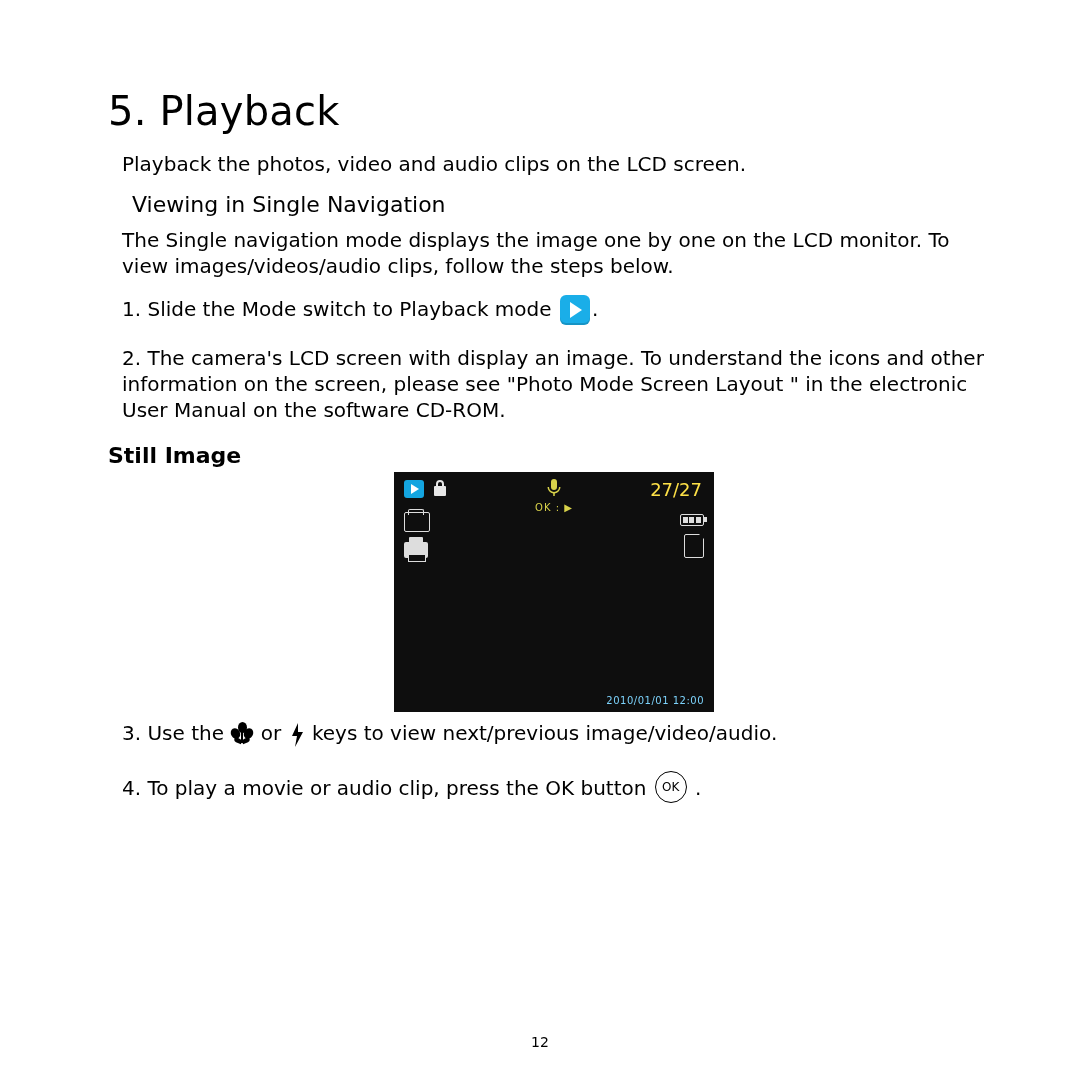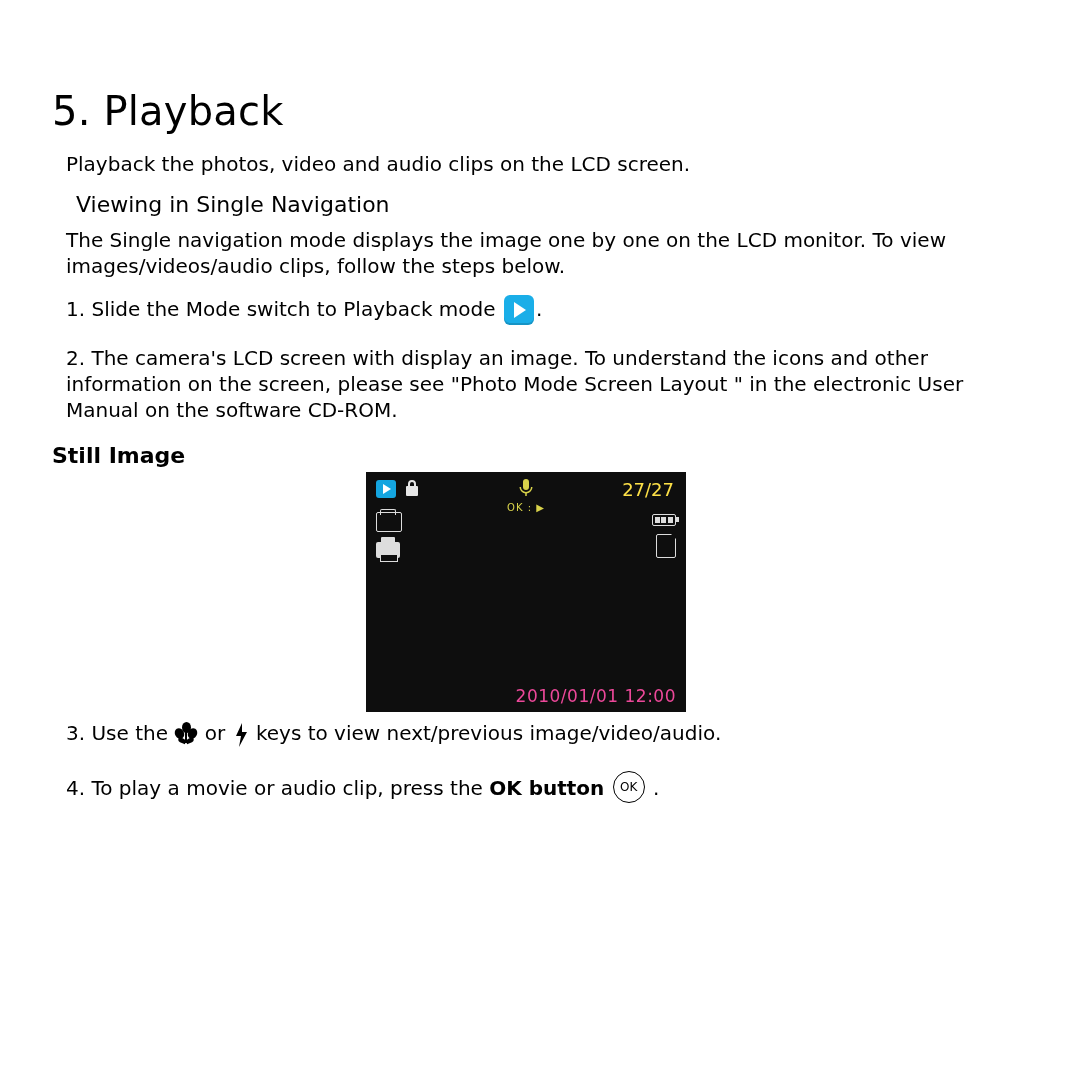--- a/index.html
+++ b/index.html
@@ -6,21 +6,21 @@
     margin: 0;
     padding: 0;
     width: 1080px;
     height: 1080px;
     background: #ffffff;
     font-family: "Trebuchet MS", "DejaVu Sans", Verdana, sans-serif;
     color: #000;
   }
   .page {
     box-sizing: border-box;
-    padding: 88px 80px 40px 52px;
+    padding: 88px 80px 40px 108px;
     height: 100%;
     position: relative;
   }
   h1.chapter {
     font-size: 40px;
     font-weight: 400;
     margin: 0 0 18px 0;
     letter-spacing: 0.2px;
   }
   p.intro {
@@ -285,33 +285,33 @@
     left:4px; bottom:-4px;
     width:16px; height:6px;
     background:#0e0e0e;
     border:1.5px solid #ddd;
     border-top:none;
   }
   .lcd .timestamp {
     position: absolute;
     right: 10px;
     bottom: 6px;
-    font-size: 17px;
+    font-size: 10px;
     letter-spacing: 0.5px;
-    color: #ec4899;
+    color: #7dd3fc;
   }
   .page-num {
     position: absolute;
     bottom: 30px;
     left: 0;
     right: 0;
     text-align: center;
     font-size: 14px;
   }
-  b { font-weight: 700; }
+  b { font-weight: 400; }
 </style>
 </head>
 <body>
 
 <div class="page">
 
   <h1 class="chapter">5. Playback</h1>
 
   <p class="intro">Playback the photos, video and audio clips on the LCD screen.</p>
 
@@ -368,13 +368,14 @@
         </svg>
     </span>
     <span> keys to view next/previous image/video/audio.</span>
   </p>
 
   <p class="step" style="margin-top:26px;">
     <span>4.  To play a movie or audio clip, press the </span><b>OK button</b>
     <span class="inline-icon ok-button">OK</span><span> .</span>
   </p>
 
+  <div class="page-num">12</div>
 </div>
 
 </body></html>

